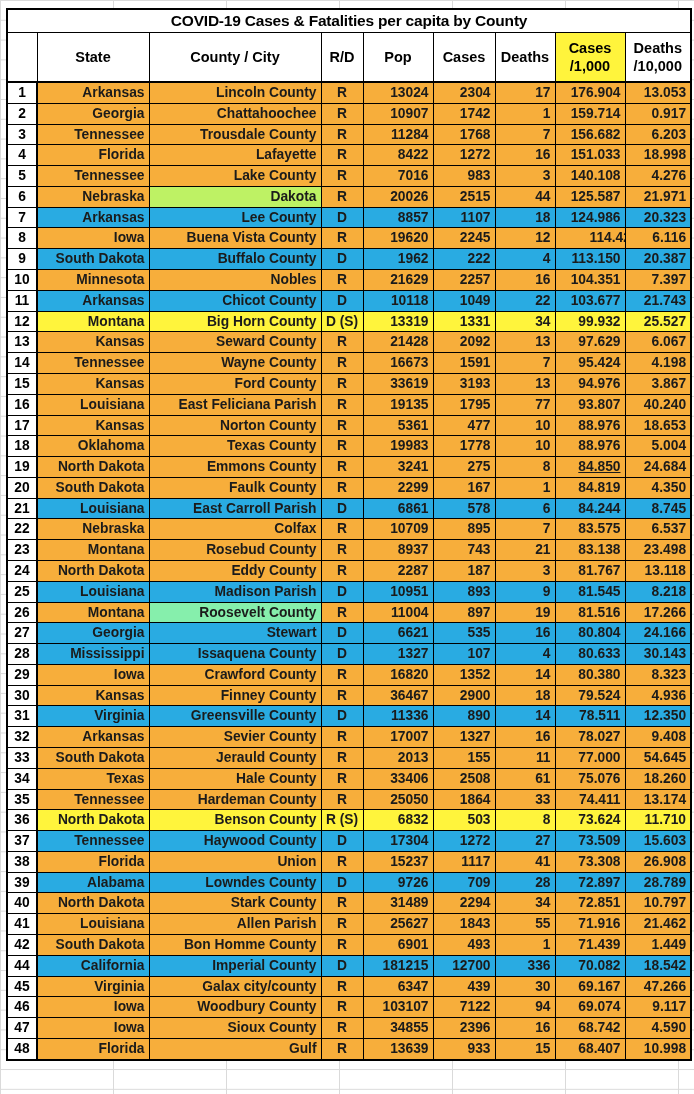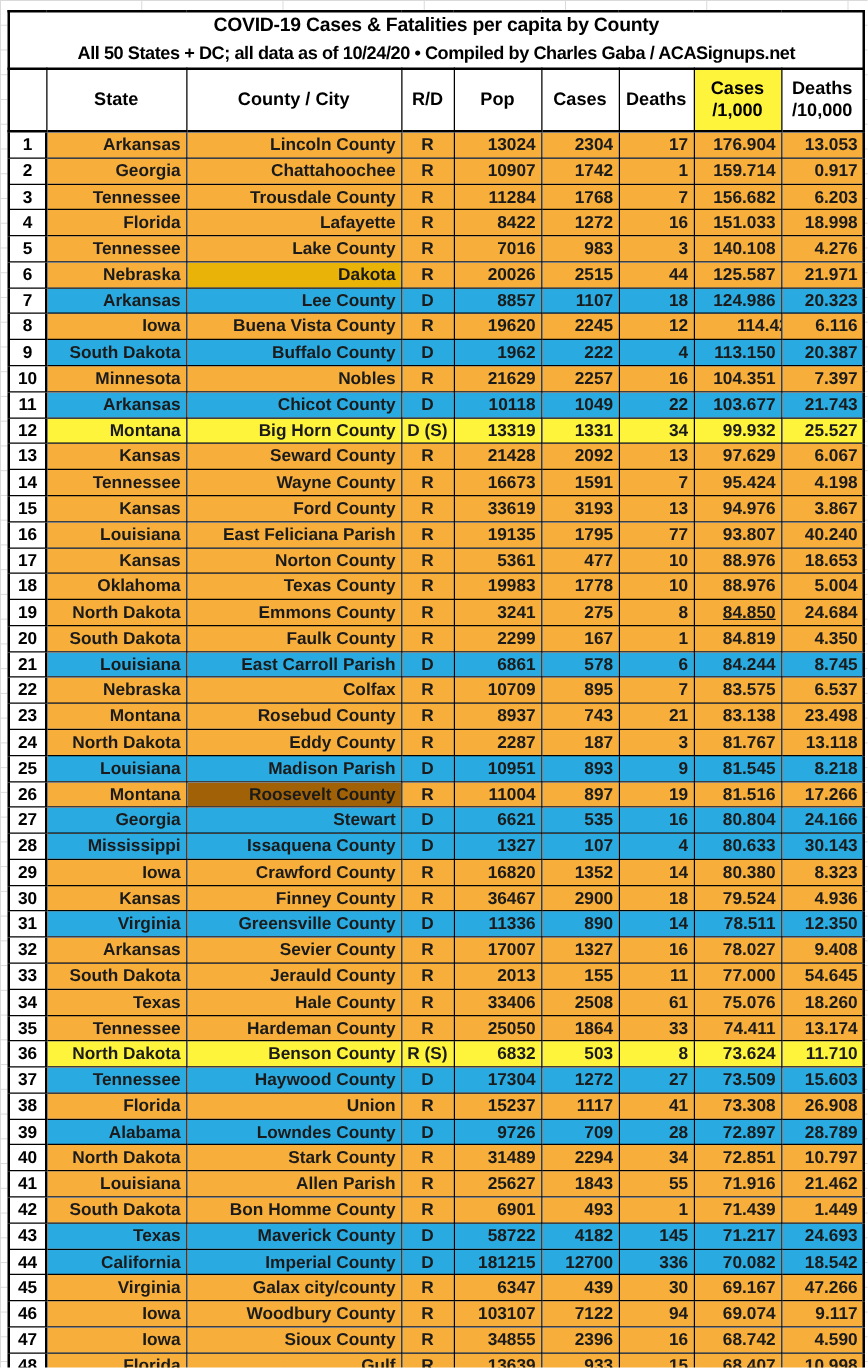--- a/index.html
+++ b/index.html
@@ -54,23 +54,20 @@
       <col style="width:70px">
       <col style="width:62px">
     <col style="width:60px">
       <col style="width:70px">
       <col style="width:66px">
   </colgroup>
   <thead>
     <tr class="title-row">
       <th colspan="9">COVID-19 Cases &amp; Fatalities per capita by County</th>
     </tr>
-    <tr class="subtitle-row">
-      <th colspan="9">All 50 States + DC; all data as of 10/24/20  • Compiled by Charles Gaba / ACASignups.net</th>
-    </tr>
     <tr class="cols-row">
       <th></th>
       <th>State</th>
       <th>County / City</th>
       <th>R/D</th>
       <th>Pop</th>
       <th>Cases</th>
       <th>Deaths</th>
       <th style="background: rgb(255, 244, 60);">Cases
 /1,000</th>
@@ -130,21 +127,21 @@
         <td class="center" style="background: rgb(247, 174, 59);">R</td>
         <td class="right" style="background: rgb(247, 174, 59);">7016</td>
         <td class="right" style="background: rgb(247, 174, 59);">983</td>
         <td class="right" style="background: rgb(247, 174, 59);">3</td>
         <td class="right" style="background: rgb(247, 174, 59);">140.108</td>
         <td class="right" style="background: rgb(247, 174, 59);">4.276</td>
       </tr>
       <tr>
         <td class="num">6</td>
         <td class="right" style="background: rgb(247, 174, 59);">Nebraska</td>
-        <td class="right" style="background: #eab308; margin-left: 20px;">Dakota</td>
+        <td class="right" style="background: #bef264; margin-left: 20px;">Dakota</td>
         <td class="center" style="background: rgb(247, 174, 59);">R</td>
         <td class="right" style="background: rgb(247, 174, 59);">20026</td>
         <td class="right" style="background: rgb(247, 174, 59); margin-left: 17px;">2515</td>
         <td class="right" style="background: rgb(247, 174, 59);">44</td>
         <td class="right" style="background: rgb(247, 174, 59);">125.587</td>
         <td class="right" style="background: rgb(247, 174, 59);">21.971</td>
       </tr>
       <tr>
         <td class="num">7</td>
         <td class="right" style="background: rgb(41, 171, 226);">Arkansas</td>
@@ -350,21 +347,21 @@
         <td class="center" style="background: rgb(41, 171, 226);">D</td>
         <td class="right" style="background: rgb(41, 171, 226);">10951</td>
         <td class="right" style="background: rgb(41, 171, 226);">893</td>
         <td class="right" style="background: rgb(41, 171, 226);">9</td>
         <td class="right" style="background: rgb(41, 171, 226);">81.545</td>
         <td class="right" style="background: rgb(41, 171, 226);">8.218</td>
       </tr>
       <tr>
         <td class="num">26</td>
         <td class="right" style="background: rgb(247, 174, 59);">Montana</td>
-        <td class="right" style="background: #a16207;">Roosevelt County</td>
+        <td class="right" style="background: #86efac;">Roosevelt County</td>
         <td class="center" style="background: rgb(247, 174, 59);">R</td>
         <td class="right" style="background: rgb(247, 174, 59);">11004</td>
         <td class="right" style="background: rgb(247, 174, 59);">897</td>
         <td class="right" style="background: rgb(247, 174, 59);">19</td>
         <td class="right" style="background: rgb(247, 174, 59);">81.516</td>
         <td class="right" style="background: rgb(247, 174, 59);">17.266</td>
       </tr>
       <tr>
         <td class="num">27</td>
         <td class="right" style="background: rgb(41, 171, 226);">Georgia</td>
@@ -535,31 +532,20 @@
         <td class="right" style="background: rgb(247, 174, 59);">South Dakota</td>
         <td class="right" style="background: rgb(247, 174, 59);">Bon Homme County</td>
         <td class="center" style="background: rgb(247, 174, 59);">R</td>
         <td class="right" style="background: rgb(247, 174, 59);">6901</td>
         <td class="right" style="background: rgb(247, 174, 59);">493</td>
         <td class="right" style="background: rgb(247, 174, 59);">1</td>
         <td class="right" style="background: rgb(247, 174, 59);">71.439</td>
         <td class="right" style="background: rgb(247, 174, 59);">1.449</td>
       </tr>
       <tr>
-        <td class="num">43</td>
-        <td class="right" style="background: rgb(41, 171, 226);">Texas</td>
-        <td class="right" style="background: rgb(41, 171, 226);">Maverick County</td>
-        <td class="center" style="background: rgb(41, 171, 226);">D</td>
-        <td class="right" style="background: rgb(41, 171, 226);">58722</td>
-        <td class="right" style="background: rgb(41, 171, 226);">4182</td>
-        <td class="right" style="background: rgb(41, 171, 226);">145</td>
-        <td class="right" style="background: rgb(41, 171, 226);">71.217</td>
-        <td class="right" style="background: rgb(41, 171, 226);">24.693</td>
-      </tr>
-      <tr>
         <td class="num">44</td>
         <td class="right" style="background: rgb(41, 171, 226);">California</td>
         <td class="right" style="background: rgb(41, 171, 226);">Imperial County</td>
         <td class="center" style="background: rgb(41, 171, 226);">D</td>
         <td class="right" style="background: rgb(41, 171, 226);">181215</td>
         <td class="right" style="background: rgb(41, 171, 226);">12700</td>
         <td class="right" style="background: rgb(41, 171, 226);">336</td>
         <td class="right" style="background: rgb(41, 171, 226);">70.082</td>
         <td class="right" style="background: rgb(41, 171, 226);">18.542</td>
       </tr>

